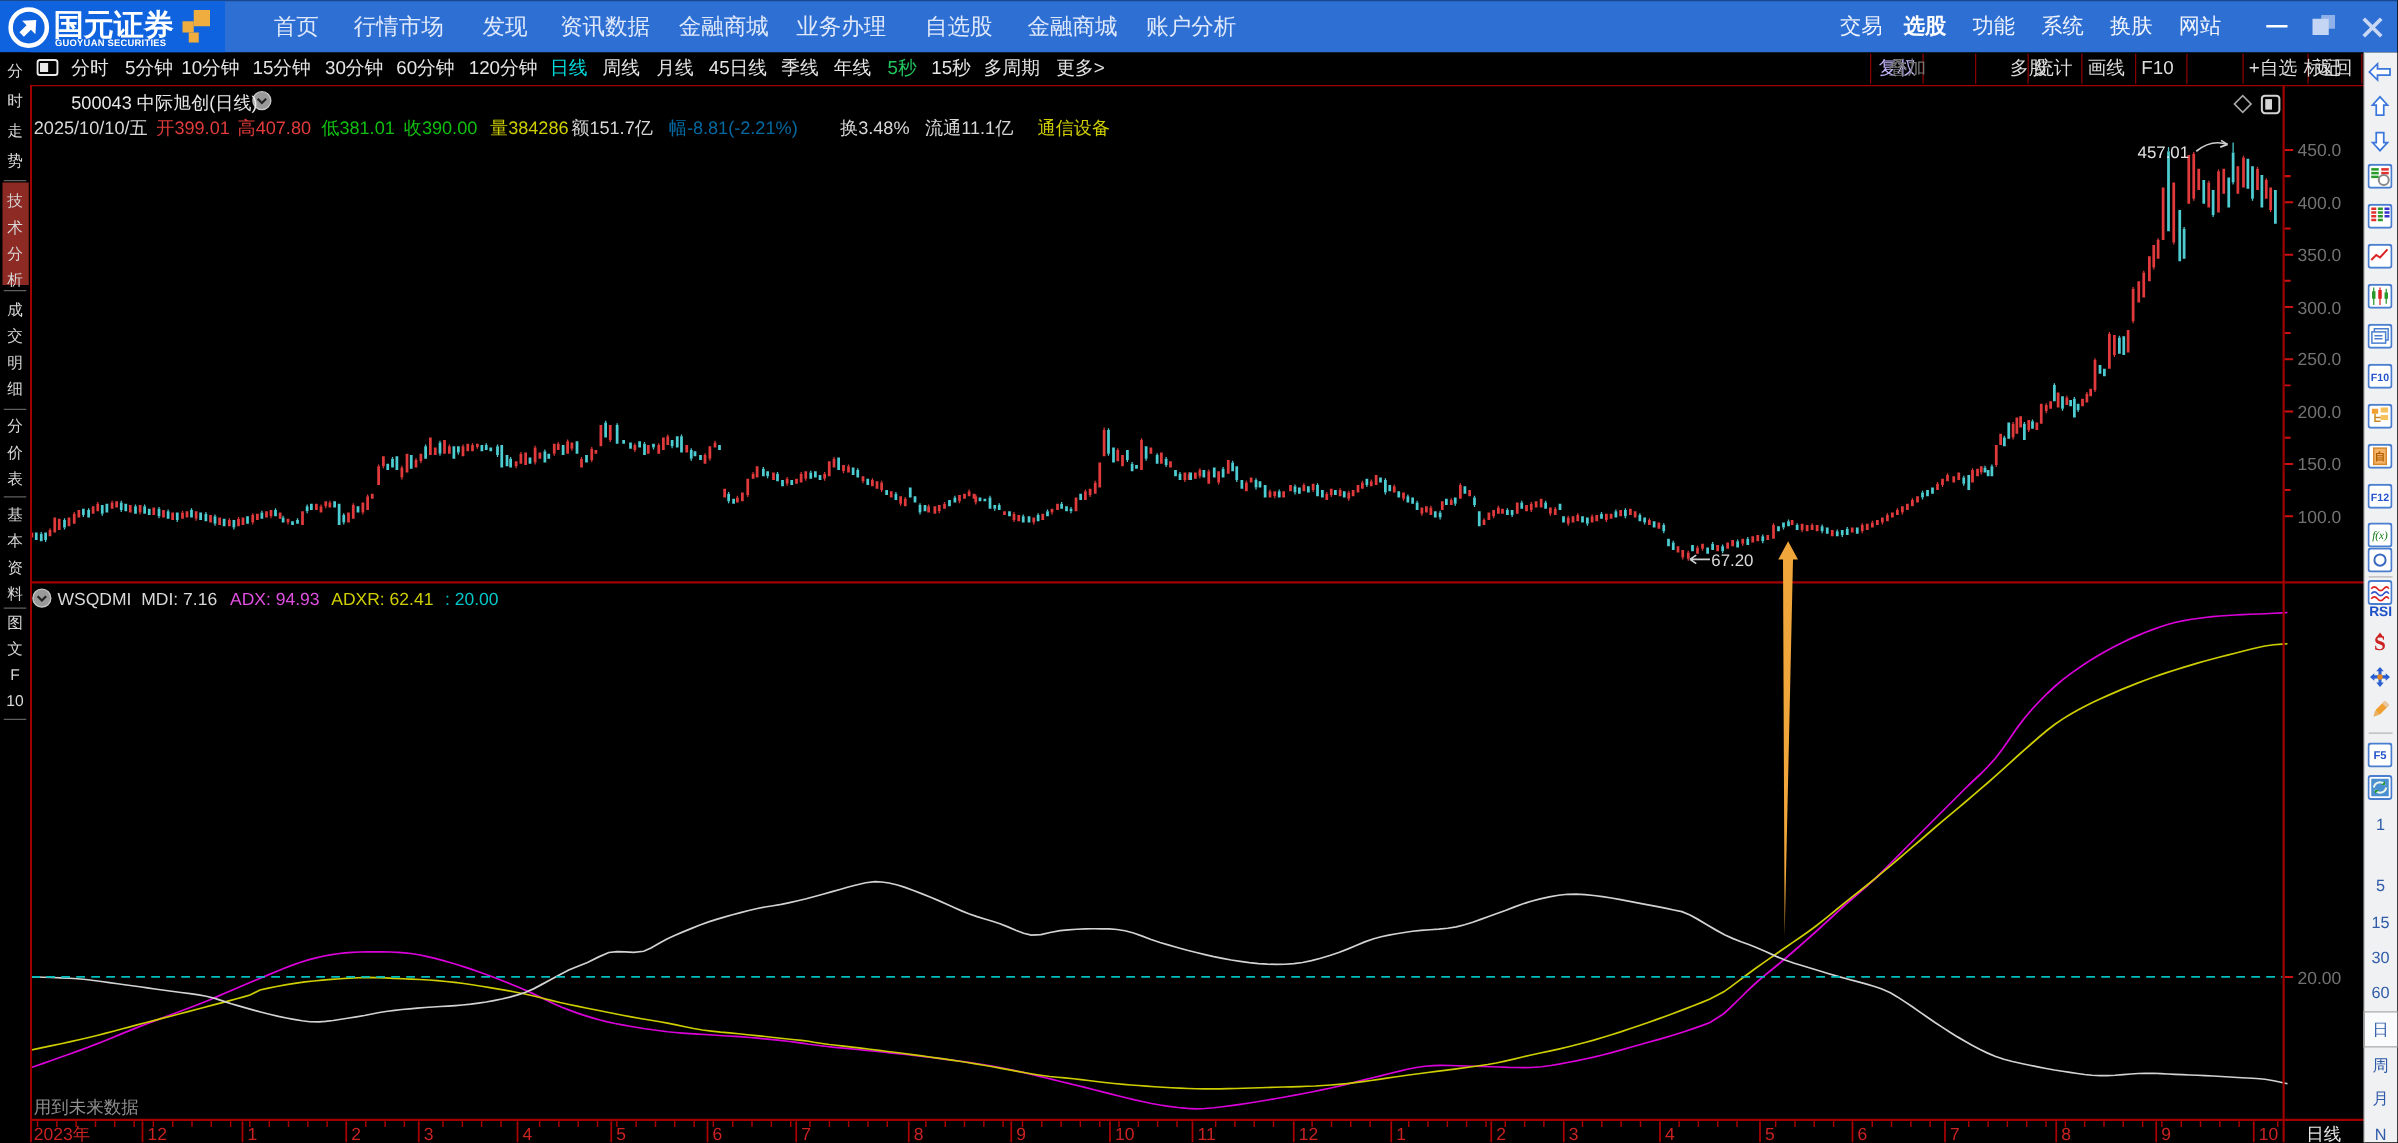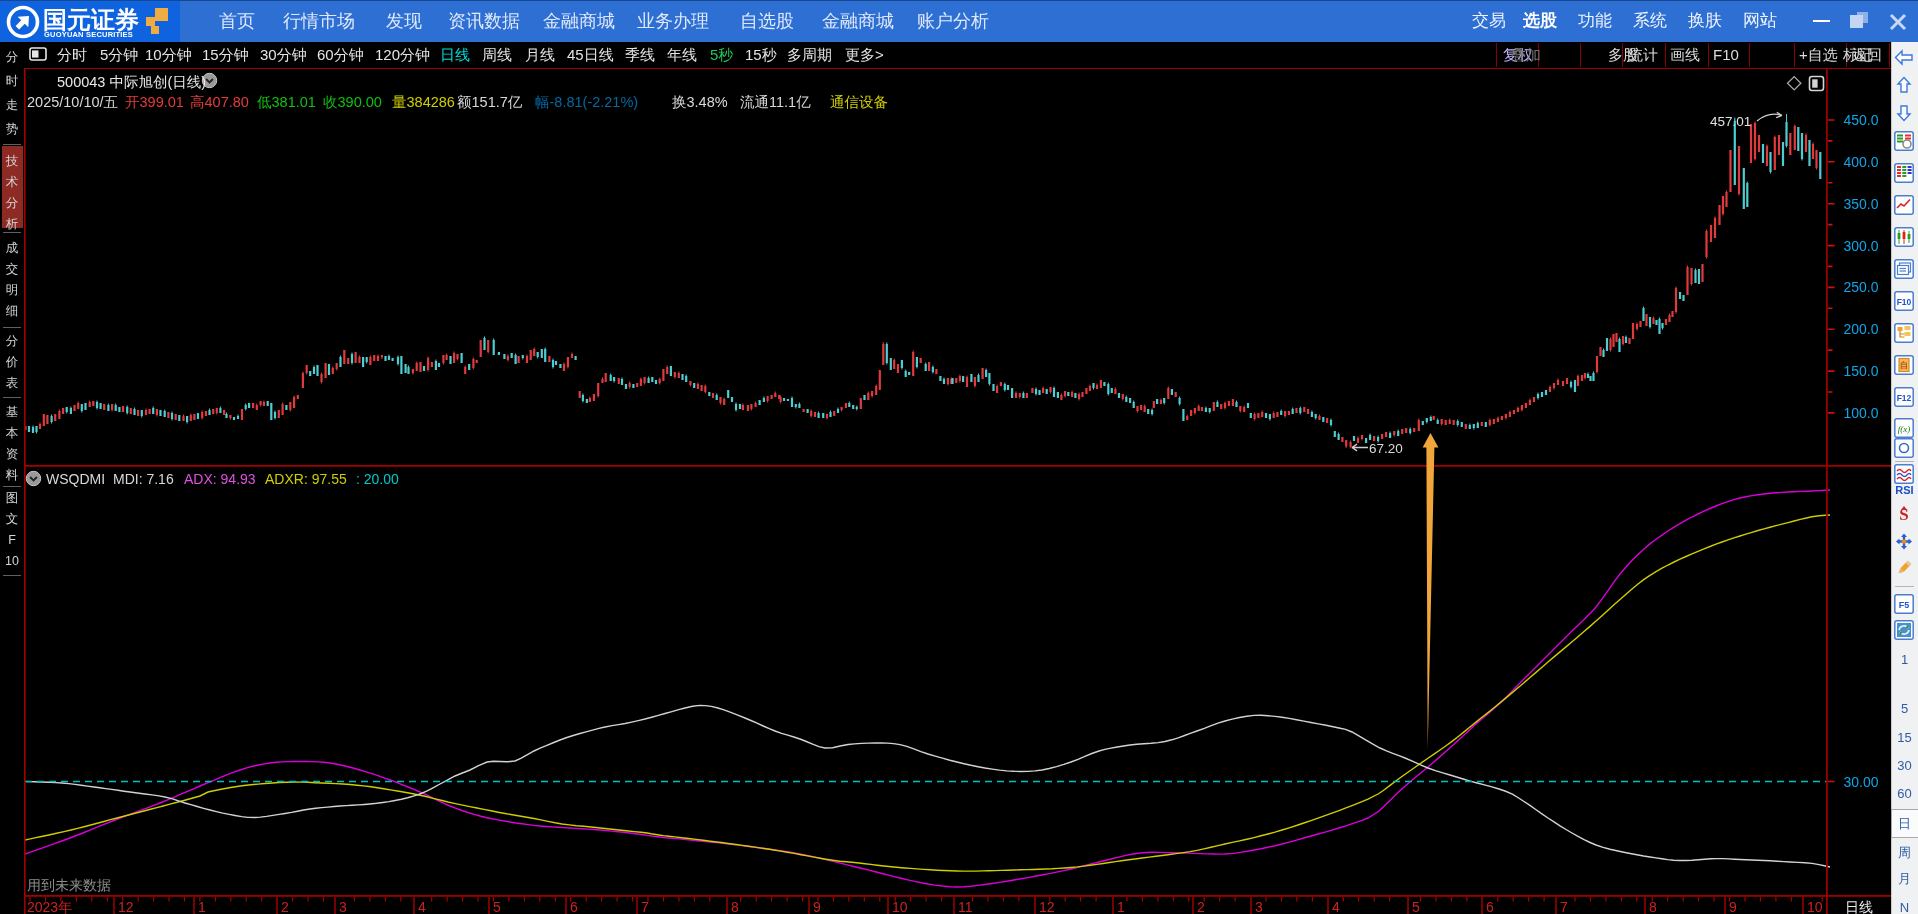--- a/index.html
+++ b/index.html
@@ -10,21 +10,21 @@
 .mn{position:absolute;top:0;height:42px;line-height:42px;color:#dfe9fb;font-size:18px}
 .mnr{position:absolute;top:0;height:42px;line-height:42px;color:#eef3fd;font-size:17px}
 #toolbar{position:absolute;left:0;top:42px;width:1891px;height:25.5px;background:#000}
 .tb{position:absolute;top:46px;height:18px;line-height:18px;color:#e4e4e4;font-size:15px}
 #leftbar{position:absolute;left:0;top:42px;width:24px;height:872px;background:#000}
 .vt{position:absolute;left:0;width:24px;color:#d6d6d6;font-size:12.5px;line-height:21px;text-align:center}
 .vsep{position:absolute;left:3px;width:18px;height:1px;background:#606060}
 #rightbar{position:absolute;left:1891px;top:42px;width:27px;height:872px;background:#f0f1f3;border-left:1px solid #c9c9c9}
 .ric{position:absolute;left:1894px;width:20px;height:20px}
 .rtx{position:absolute;left:1891px;width:27px;text-align:center;color:#2f5ba8;font-size:13px}
-.plabel{position:absolute;width:46px;text-align:center;color:#0ea5e9;font-size:14px}
+.plabel{position:absolute;width:46px;text-align:left;color:#737373;font-size:14px}
 .mlabel{position:absolute;color:#cc2222;font-size:14px;top:899px}
 .info{position:absolute;top:93px;font-size:14.5px}
 
 </style></head><body>
 <svg width="1918" height="914" viewBox="0 0 1918 914" style="position:absolute;left:0;top:0">
 <path d="M40.0 422.5V424.0M59.4 409.5V411.0M78.2 401.5V403.0M89.7 400.5V402.0M112.1 410.0V411.5M146.0 408.5V410.0M156.9 415.0V416.5M183.5 414.5V416.0M190.8 413.5V415.0M202.2 410.5V412.0M202.2 418.0V419.5M216.8 413.0V414.5M230.4 418.0V419.5M256.8 403.5V405.0M260.6 405.0V406.5M263.9 400.5V402.0M282.6 402.5V404.0M290.3 410.0V411.5M294.1 395.5V397.0M302.9 371.5V373.0M306.7 373.0V374.5M321.5 372.5V374.0M321.5 382.0V383.5M332.8 366.5V368.0M336.7 369.0V370.5M359.5 355.5V357.0M370.4 355.5V357.0M378.0 354.5V356.0M381.9 357.5V359.0M412.9 373.0V374.5M416.7 361.5V363.0M428.1 356.5V358.0M428.1 370.0V371.5M443.4 363.0V364.5M446.6 353.5V355.0M454.1 351.5V353.0M457.5 359.0V360.5M465.2 365.5V367.0M473.4 357.5V359.0M473.4 368.0V369.5M488.2 352.0V353.5M507.9 354.5V356.0M507.9 360.0V361.5M527.0 354.5V356.0M534.2 347.5V349.0M564.0 362.5V364.0M567.9 367.0V368.5M572.0 352.5V354.0M589.9 396.5V398.0M598.2 396.0V397.5M602.5 377.5V379.0M629.7 381.5V383.0M629.7 387.0V388.5M640.9 377.5V379.0M644.6 383.0V384.5M659.7 377.5V379.0M659.7 383.0V384.5M667.2 365.5V367.0M674.8 377.0V378.5M678.8 371.5V373.0M690.4 385.0V386.5M697.9 382.5V384.0M705.3 384.5V386.0M705.3 392.0V393.5M720.5 403.0V404.5M724.2 397.5V399.0M742.9 403.5V405.0M751.4 409.0V410.5M755.6 401.5V403.0M767.6 401.0V402.5M775.3 391.5V393.0M780.6 395.5V397.0M780.6 402.0V403.5M811.2 409.5V411.0M811.2 416.0V417.5M827.0 418.0V419.5M841.6 410.0V411.5M868.3 391.5V393.0M872.1 396.0V397.5M876.2 384.5V386.0M894.2 358.5V360.0M913.2 350.5V352.0M947.9 384.0V385.5M951.3 377.5V379.0M959.9 374.5V376.0M959.9 381.0V382.5M967.0 375.5V377.0M974.9 386.0V387.5M997.1 384.5V386.0M1016.0 391.5V393.0M1019.8 397.0V398.5M1043.1 386.5V388.0M1050.5 392.0V393.5M1061.4 393.5V395.0M1065.0 396.0V397.5M1072.1 390.5V392.0M1079.0 392.5V394.0M1079.0 399.0V400.5M1089.9 384.5V386.0M1097.0 383.5V385.0M1115.4 387.5V389.0M1122.8 399.0V400.5M1137.5 411.0V412.5M1144.7 404.5V406.0M1161.0 398.5V400.0M1168.3 386.5V388.0M1187.2 414.5V416.0M1194.9 413.0V414.5M1198.7 404.5V406.0M1225.0 401.5V403.0M1225.0 408.0V409.5M1240.3 411.0V412.5M1244.2 405.5V407.0M1254.6 412.5V414.0M1254.6 419.0V420.5M1262.2 410.5V412.0M1273.7 411.5V413.0M1285.1 416.0V417.5M1319.5 414.5V416.0M1346.2 446.0V447.5M1350.6 440.5V442.0M1358.0 436.5V438.0M1362.0 439.0V440.5M1394.2 435.0V436.5M1418.8 418.5V420.0M1441.7 424.0V425.5M1449.7 418.5V420.0M1489.8 418.5V420.0M1489.8 425.0V426.5M1497.9 416.5V418.0M1505.9 418.0V419.5M1509.9 410.5V412.0M1517.9 406.5V408.0M1521.9 410.0V411.5M1529.9 398.5V400.0M1550.0 385.5V387.0M1554.0 388.0V389.5M1558.0 378.5V380.0M1578.0 374.5V376.0M1585.0 378.0V379.5M1597.0 372.0V373.5M1610.5 337.5V339.0M1610.5 350.0V351.5M1623.0 344.0V345.5M1637.0 322.5V324.0M1637.0 329.0V330.5M1653.5 316.5V318.0M1669.5 313.5V315.0M1676.0 286.5V288.0M1676.0 312.0V313.5M1687.5 265.5V267.0M1691.5 284.0V285.5M1706.5 229.5V231.0M1706.5 257.0V258.5M1715.0 216.5V218.0M1723.0 214.0V215.5M1726.5 190.5V192.0M1739.0 194.0V195.5M1755.0 121.5V123.0M1755.0 159.0V160.5M1767.0 144.5V146.0M1774.8 135.5V137.0M1794.8 124.5V126.0M1806.0 133.5V135.0M1813.0 142.5V144.0M1816.5 168.0V169.5M883.3 342V344M1346.2 446V447.6M1350.6 447V448.5" stroke="#e03a3c" stroke-width="1"></path>
 <path d="M33.0 425.5V427.0M36.5 432.0V433.5M51.6 414.5V416.0M51.6 422.0V423.5M66.7 412.0V413.5M70.9 406.5V408.0M81.8 411.0V412.5M97.0 400.5V402.0M97.0 408.0V409.5M108.4 403.5V405.0M115.7 403.5V405.0M127.2 405.5V407.0M127.2 413.0V414.5M134.5 407.5V409.0M141.8 416.0V417.5M153.2 406.5V408.0M164.7 409.5V411.0M172.0 411.5V413.0M172.0 419.0V420.5M187.1 422.0V423.5M209.5 408.5V410.0M220.4 406.5V408.0M226.5 412.5V414.0M238.0 414.5V416.0M245.7 403.5V405.0M245.7 409.0V410.5M275.0 410.5V412.0M275.0 418.0V419.5M314.0 365.5V367.0M340.5 355.5V357.0M352.0 352.5V354.0M352.0 363.0V364.5M366.7 362.0V363.5M389.0 354.5V356.0M398.0 355.5V357.0M398.0 364.0V365.5M408.5 365.5V367.0M435.9 359.5V361.0M484.5 336.5V338.0M493.7 338.5V340.0M515.6 353.5V355.0M522.8 358.0V359.5M537.7 357.0V358.5M545.2 347.5V349.0M553.0 358.5V360.0M553.0 367.0V368.5M582.9 393.5V395.0M582.9 401.0V402.5M610.7 373.5V375.0M614.1 381.0V382.5M622.0 377.5V379.0M648.6 376.5V378.0M686.2 374.5V376.0M716.7 393.5V395.0M736.0 402.5V404.0M736.0 410.0V411.5M763.9 396.5V398.0M792.0 396.5V398.0M795.8 407.0V408.5M799.4 402.5V404.0M818.6 411.5V413.0M830.5 410.5V412.0M838.0 407.5V409.0M849.3 401.5V403.0M856.8 405.5V407.0M856.8 409.0V410.5M886.8 342.5V344.0M886.8 363.0V364.5M901.9 368.0V369.5M905.7 369.5V371.0M916.9 367.0V368.5M925.7 362.5V364.0M932.9 365.5V367.0M932.9 372.0V373.5M944.0 377.5V379.0M978.5 373.5V375.0M986.1 368.5V370.0M989.4 384.0V385.5M1004.8 382.5V384.0M1004.8 390.0V391.5M1023.4 391.5V393.0M1036.0 387.5V389.0M1036.0 394.0V395.5M1054.0 386.5V388.0M1093.5 388.0V389.5M1108.3 382.5V384.0M1108.3 394.0V395.5M1126.3 395.5V397.0M1133.7 400.5V402.0M1152.1 408.5V410.0M1152.1 414.0V415.5M1164.2 403.0V404.5M1179.6 396.5V398.0M1179.6 404.0V405.5M1205.9 406.5V408.0M1209.7 412.0V413.5M1217.4 400.5V402.0M1236.5 400.5V402.0M1269.9 419.0V420.5M1281.2 409.5V411.0M1292.7 407.5V409.0M1300.3 406.5V408.0M1300.3 413.0V414.5M1311.9 410.5V412.0M1315.7 418.0V419.5M1331.0 418.5V420.0M1331.0 425.0V426.5M1338.6 432.5V434.0M1370.1 433.5V435.0M1378.1 435.5V437.0M1378.1 441.0V442.5M1390.1 431.5V433.0M1398.2 429.5V431.0M1410.2 427.5V429.0M1410.2 433.0V434.5M1426.8 422.0V423.5M1430.8 415.5V417.0M1437.7 418.5V420.0M1457.7 419.5V421.0M1457.7 425.0V426.5M1469.8 423.5V425.0M1473.8 428.0V429.5M1477.8 421.5V423.0M1538.0 392.5V394.0M1538.0 398.0V399.5M1571.0 380.5V382.0M1571.0 387.0V388.5M1588.0 372.5V374.0M1593.5 371.5V373.0M1603.5 348.5V350.0M1619.5 337.5V339.0M1626.0 335.5V337.0M1643.5 306.5V308.0M1650.0 327.0V328.5M1659.5 317.5V319.0M1662.5 328.0V329.5M1695.5 268.5V270.0M1734.8 119.5V121.0M1747.3 181.5V183.0M1770.5 172.0V173.5M1786.5 120.5V122.0M1786.5 146.0V147.5M1802.0 159.0V160.5M1786.5 114V122M1734.8 117.5V121" stroke="#4dcdd1" stroke-width="1"></path>
 <path d="M25.5 426.0V430.0M40.0 424.0V429.0M43.8 414.0V426.0M47.4 415.0V424.0M55.2 414.0V421.0M59.4 411.0V419.0M63.1 408.0V414.0M74.5 405.0V411.0M78.2 403.0V409.0M89.7 402.0V407.0M93.3 401.0V406.0M104.2 404.0V410.0M112.1 404.0V410.0M123.0 406.0V412.0M130.8 408.0V414.0M138.1 410.0V416.0M146.0 410.0V415.0M149.6 409.0V414.0M156.9 409.0V415.0M168.4 412.0V418.0M175.7 414.0V420.0M183.5 416.0V421.0M190.8 415.0V421.0M194.4 414.0V420.0M202.2 412.0V418.0M205.9 411.0V416.0M213.2 409.0V414.0M216.8 408.0V413.0M224.1 410.0V415.0M230.4 415.0V418.0M242.0 409.0V420.0M253.1 403.0V408.0M256.8 405.0V410.0M260.6 401.0V405.0M263.9 402.0V406.0M278.8 410.0V418.0M282.6 404.0V415.0M290.3 402.0V410.0M294.1 397.0V408.0M297.8 395.0V399.0M302.9 373.0V388.0M306.7 365.0V373.0M321.5 374.0V382.0M325.6 363.0V378.0M332.8 368.0V374.0M336.7 363.0V369.0M344.3 350.0V364.0M348.2 358.0V364.0M355.6 352.0V363.0M359.5 357.0V363.0M370.4 357.0V365.0M374.2 355.0V361.0M378.0 356.0V361.0M381.9 355.0V357.5M412.9 369.0V373.0M416.7 363.0V371.0M420.5 362.0V372.0M428.1 358.0V370.0M431.9 362.0V367.0M443.4 355.0V363.0M446.6 355.0V360.0M454.1 353.0V363.0M457.5 354.0V359.0M465.2 367.0V374.0M473.4 359.0V368.0M476.7 360.0V363.0M480.7 340.0V357.0M488.2 340.0V352.0M507.9 356.0V360.0M518.6 356.0V363.0M527.0 356.0V363.0M530.7 350.0V360.0M534.2 349.0V356.0M549.4 356.0V362.0M564.0 364.0V371.0M567.9 357.0V367.0M572.0 354.0V358.0M579.7 391.0V398.0M589.9 398.0V402.0M593.9 394.0V401.0M598.2 383.0V396.0M602.5 379.0V383.0M605.7 373.0V382.0M618.8 378.0V384.0M629.7 383.0V387.0M637.2 383.0V387.0M640.9 379.0V386.0M644.6 377.0V383.0M659.7 379.0V383.0M663.4 369.0V381.0M667.2 367.0V374.0M674.8 372.0V377.0M678.8 373.0V378.0M690.4 381.0V385.0M697.9 384.0V389.0M701.6 385.0V391.0M705.3 386.0V392.0M713.0 393.0V398.0M720.5 397.0V403.0M724.2 399.0V405.0M742.9 405.0V410.0M747.9 405.0V411.0M751.4 404.0V409.0M755.6 403.0V407.0M767.6 396.0V401.0M771.6 395.0V399.0M775.3 393.0V397.0M779.2 395.0V399.0M780.6 397.0V402.0M803.6 409.0V412.0M811.2 411.0V416.0M815.0 412.0V417.0M827.0 414.0V418.0M834.2 411.0V416.0M841.6 407.0V410.0M846.0 403.0V408.0M860.8 398.0V409.0M868.3 393.0V400.0M872.1 391.0V396.0M876.2 386.0V395.0M879.8 370.0V390.0M883.3 344.0V365.0M894.2 360.0V369.0M898.0 364.0V373.0M913.2 352.0V376.0M920.7 358.0V363.0M929.1 362.0V371.0M936.4 369.0V374.0M947.9 378.0V384.0M951.3 379.0V384.0M956.3 378.0V383.0M959.9 376.0V381.0M967.0 377.0V387.0M974.9 377.0V386.0M982.6 368.0V379.0M997.1 386.0V393.0M1000.9 382.0V386.0M1016.0 393.0V398.0M1019.8 393.0V397.0M1026.9 393.0V398.0M1032.4 388.0V393.0M1043.1 388.0V393.0M1050.5 387.0V392.0M1061.4 395.0V400.0M1065.0 391.0V396.0M1072.1 392.0V397.0M1079.0 394.0V399.0M1082.5 392.0V397.0M1086.4 388.0V394.0M1089.9 386.0V391.0M1097.0 385.0V389.0M1100.9 380.0V388.0M1115.4 389.0V394.0M1122.8 394.0V399.0M1137.5 406.0V411.0M1141.1 405.0V410.0M1144.7 406.0V412.0M1153.8 401.0V408.0M1161.0 400.0V404.0M1168.3 388.0V399.0M1175.7 392.0V397.0M1187.2 416.0V420.0M1191.1 410.0V416.0M1194.9 408.0V413.0M1198.7 406.0V411.0M1202.0 407.0V411.0M1213.8 402.0V411.0M1221.2 404.0V409.0M1225.0 403.0V408.0M1228.9 401.0V406.0M1232.9 399.0V406.0M1240.3 406.0V411.0M1244.2 407.0V412.0M1254.6 414.0V419.0M1258.4 413.0V418.0M1262.2 412.0V417.0M1273.7 413.0V418.0M1277.4 412.0V417.0M1285.1 411.0V416.0M1288.9 411.0V415.0M1296.5 408.0V413.0M1304.3 407.0V412.0M1308.1 409.0V414.0M1319.5 416.0V420.0M1327.1 418.0V423.0M1342.4 437.0V442.0M1346.2 440.0V446.0M1350.6 442.0V447.0M1358.0 438.0V443.0M1362.0 435.0V439.0M1374.1 436.0V441.0M1382.1 434.0V439.0M1386.1 432.0V437.0M1394.2 431.0V435.0M1402.2 429.0V434.0M1406.2 428.0V433.0M1414.2 428.0V432.0M1418.8 420.0V431.0M1433.7 416.0V420.0M1441.7 419.0V424.0M1445.7 420.0V425.0M1449.7 420.0V424.0M1453.7 420.0V425.0M1465.8 424.0V429.0M1481.8 422.0V426.0M1489.8 420.0V425.0M1493.8 419.0V424.0M1497.9 418.0V422.0M1501.9 416.0V420.0M1505.9 414.0V418.0M1509.9 412.0V417.0M1513.9 410.0V414.0M1517.9 408.0V412.0M1521.9 405.0V410.0M1525.9 403.0V408.0M1529.9 400.0V405.0M1534.0 397.0V402.0M1550.0 387.0V392.0M1554.0 383.0V388.0M1558.0 380.0V385.0M1563.0 381.0V386.0M1567.0 378.0V384.0M1578.0 376.0V386.0M1582.0 375.0V381.0M1585.0 373.0V378.0M1597.0 356.0V372.0M1600.5 347.0V356.0M1610.5 339.0V350.0M1613.5 334.0V347.0M1616.5 333.0V342.0M1623.0 336.0V344.0M1629.5 338.0V344.0M1633.0 323.0V339.0M1637.0 324.0V329.0M1640.5 321.0V327.0M1646.5 314.0V326.0M1653.5 318.0V324.0M1666.0 319.0V325.0M1669.5 315.0V322.0M1672.5 311.0V317.0M1676.0 288.0V312.0M1687.5 267.0V295.0M1691.5 268.0V284.0M1702.5 264.0V282.0M1706.5 231.0V257.0M1711.0 225.0V242.0M1715.0 218.0V238.0M1719.5 205.0V225.0M1723.0 196.0V214.0M1726.5 192.0V207.0M1730.5 150.0V192.0M1739.0 146.0V194.0M1751.0 124.0V163.0M1755.0 123.0V159.0M1759.0 135.0V152.0M1767.0 146.0V166.0M1774.8 137.0V170.0M1779.0 135.0V155.0M1790.3 133.0V155.0M1794.8 126.0V150.0M1806.0 135.0V152.0M1813.0 144.0V159.0M1816.5 150.0V168.0" stroke="#e03a3c" stroke-width="2.2"></path>
 <path d="M29.0 426.0V432.0M33.0 427.0V433.0M36.5 426.0V432.0M51.6 416.0V422.0M66.7 407.0V412.0M70.9 408.0V414.0M81.8 404.0V411.0M85.5 403.0V410.0M97.0 402.0V408.0M100.6 403.0V409.0M108.4 405.0V411.0M115.7 405.0V411.0M119.4 407.0V412.0M127.2 407.0V413.0M134.5 409.0V415.0M141.8 410.0V416.0M153.2 408.0V414.0M160.5 410.0V416.0M164.7 411.0V417.0M172.0 413.0V419.0M179.3 415.0V421.0M187.1 416.0V422.0M198.0 413.0V419.0M209.5 410.0V415.0M220.4 408.0V413.0M226.5 414.0V418.0M234.0 417.0V420.0M238.0 416.0V419.0M245.7 405.0V409.0M249.1 403.0V408.0M267.7 401.0V406.0M271.3 403.0V420.0M275.0 412.0V418.0M286.4 405.0V410.0M310.2 371.0V376.0M314.0 367.0V374.0M317.5 365.0V376.0M329.0 364.0V375.0M340.5 357.0V367.0M352.0 354.0V363.0M363.1 357.0V367.0M366.7 357.0V362.0M385.5 356.0V361.0M389.0 356.0V360.0M392.6 358.0V361.0M398.0 357.0V364.0M401.4 356.0V374.0M405.6 364.0V373.0M408.5 367.0V374.0M424.0 366.0V371.0M435.9 361.0V370.0M439.0 363.0V367.0M450.5 356.0V364.0M461.6 353.0V363.0M469.2 364.0V370.0M484.5 338.0V350.0M493.7 340.0V355.0M498.9 352.0V355.0M504.4 354.0V359.0M511.7 353.0V358.0M515.6 355.0V364.0M522.8 355.0V358.0M537.7 352.0V357.0M541.8 349.0V358.0M545.2 349.0V362.0M553.0 360.0V367.0M556.0 361.0V365.0M560.4 364.0V368.0M575.6 356.0V360.0M582.9 395.0V401.0M586.9 399.0V403.0M610.7 375.0V381.0M614.1 377.0V381.0M622.0 379.0V385.0M626.0 384.0V389.0M633.4 384.0V388.0M648.6 378.0V383.0M652.3 377.0V382.0M656.0 380.0V384.0M670.9 366.0V376.0M682.5 374.0V380.0M686.2 376.0V382.0M694.2 383.0V388.0M709.3 392.0V396.0M716.7 395.0V400.0M728.2 390.0V398.0M732.0 397.0V402.0M736.0 404.0V410.0M740.0 404.0V409.0M759.6 400.0V405.0M763.9 398.0V402.0M784.0 398.0V401.0M787.9 399.0V401.0M792.0 398.0V407.0M795.8 404.0V407.0M799.4 404.0V408.0M807.6 409.0V413.0M818.6 413.0V418.0M823.2 413.0V418.0M830.5 412.0V417.0M838.0 409.0V413.0M849.3 403.0V407.0M853.2 405.0V409.0M856.8 407.0V409.0M864.5 395.0V400.0M886.8 344.0V363.0M890.8 358.0V370.0M901.9 360.0V368.0M905.7 371.0V377.0M909.2 372.0V375.0M916.9 357.0V367.0M925.7 364.0V371.0M932.9 367.0V372.0M940.4 376.0V381.0M944.0 379.0V384.0M952.5 378.0V384.0M963.1 376.0V382.0M971.4 374.0V382.0M978.5 375.0V382.0M986.1 370.0V377.0M989.4 373.0V384.0M993.5 384.0V391.0M1004.8 384.0V390.0M1008.0 385.0V390.0M1012.1 388.0V398.0M1023.4 393.0V398.0M1036.0 389.0V394.0M1039.5 390.0V395.0M1046.7 389.0V394.0M1054.0 388.0V397.0M1057.9 392.0V398.0M1068.3 392.0V396.0M1075.4 393.0V398.0M1093.5 383.0V388.0M1104.4 382.0V386.0M1108.3 384.0V394.0M1111.8 388.0V393.0M1119.0 393.0V398.0M1126.3 397.0V402.0M1130.1 398.0V403.0M1133.7 402.0V408.0M1148.2 409.0V414.0M1152.1 410.0V414.0M1157.1 399.0V404.0M1164.2 398.0V403.0M1171.9 389.0V395.0M1179.6 398.0V404.0M1183.4 409.0V421.0M1205.9 408.0V412.0M1209.7 408.0V412.0M1217.4 402.0V407.0M1236.5 402.0V407.0M1248.0 403.0V408.0M1250.8 413.0V418.0M1266.0 413.0V418.0M1269.9 414.0V419.0M1281.2 411.0V415.0M1292.7 409.0V414.0M1300.3 408.0V413.0M1311.9 412.0V417.0M1315.7 414.0V418.0M1323.3 417.0V422.0M1331.0 420.0V425.0M1334.8 431.0V437.0M1338.6 434.0V440.0M1354.0 436.0V441.0M1366.1 438.0V443.0M1370.1 435.0V440.0M1378.1 437.0V441.0M1390.1 433.0V438.0M1398.2 431.0V436.0M1410.2 429.0V433.0M1422.8 421.0V425.0M1426.8 418.0V422.0M1430.8 417.0V421.0M1437.7 420.0V424.0M1457.7 421.0V425.0M1461.8 422.0V427.0M1469.8 425.0V429.0M1473.8 424.0V428.0M1477.8 423.0V428.0M1485.8 422.0V427.0M1538.0 394.0V398.0M1542.0 392.0V397.0M1546.0 390.0V395.0M1571.0 382.0V387.0M1575.0 380.0V392.0M1588.0 374.0V378.0M1590.5 376.0V381.0M1593.5 373.0V381.0M1603.5 350.0V357.0M1607.0 338.0V351.0M1619.5 339.0V352.0M1626.0 337.0V343.0M1643.5 308.0V321.0M1650.0 317.0V327.0M1656.5 320.0V325.0M1659.5 319.0V334.0M1662.5 323.0V328.0M1680.0 292.0V299.0M1683.5 295.0V301.0M1695.5 270.0V283.0M1699.0 269.0V284.0M1734.8 121.0V185.0M1743.8 168.0V209.0M1747.3 183.0V207.0M1763.0 144.0V163.0M1770.5 152.0V172.0M1783.0 142.0V166.0M1786.5 122.0V146.0M1798.3 127.0V151.0M1802.0 133.0V159.0M1809.5 140.0V166.0M1820.3 152.0V179.0" stroke="#4dcdd1" stroke-width="2.2"></path>
 <polyline points="25.0,854.0 29.1,852.6 34.6,850.7 41.1,848.4 48.4,845.8 55.8,843.2 63.2,840.5 70.0,838.0 76.4,835.5 82.9,833.0 89.3,830.4 95.7,827.7 102.1,825.1 108.6,822.5 115.0,820.0 121.5,817.5 128.0,815.1 134.5,812.6 141.1,810.2 147.5,807.8 153.8,805.4 160.0,803.0 167.0,800.2 173.7,797.3 180.3,794.4 186.9,791.6 193.4,788.8 200.0,786.0 206.8,783.2 213.7,780.3 220.6,777.4 227.4,774.6 233.9,772.1 240.0,770.0 246.6,767.9 252.7,766.3 258.5,765.0 264.2,763.9 270.0,763.0 276.0,762.3 282.0,761.9 288.0,761.6 294.0,761.5 300.0,761.5 306.0,761.5 312.0,761.6 318.0,761.9 324.0,762.3 330.0,763.0 336.0,764.0 342.0,765.3 348.0,766.7 354.0,768.3 360.0,770.0 366.0,771.8 372.0,773.7 378.0,775.7 384.0,777.8 390.0,780.0 396.0,782.2 402.0,784.6 408.0,787.0 414.0,789.4 420.0,792.0 426.0,794.7 432.0,797.6 438.0,800.6 444.0,803.4 450.0,806.0 456.0,808.3 462.0,810.5 468.0,812.5 474.0,814.3 480.0,816.0 486.0,817.5 492.0,818.8 498.0,819.9 504.0,821.0 510.0,822.0 516.0,823.0 522.0,823.8 528.0,824.6 534.0,825.4 540.0,826.0 546.0,826.5 552.0,826.9 558.0,827.3 564.0,827.6 570.0,828.0 576.0,828.4 582.0,828.8 588.0,829.1 594.0,829.5 600.0,830.0 606.0,830.5 612.0,831.1 618.0,831.7 624.0,832.3 630.0,833.0 635.8,833.7 641.5,834.5 647.3,835.4 653.4,836.2 660.0,837.0 666.0,837.7 672.4,838.3 679.1,838.9 685.9,839.6 692.9,840.3 700.0,841.0 706.1,841.6 712.2,842.3 718.4,842.9 724.8,843.6 731.3,844.3 738.0,845.1 745.0,846.0 750.6,846.7 756.5,847.5 762.4,848.2 768.5,849.0 774.7,849.9 780.9,850.8 787.2,851.8 793.6,852.8 800.0,854.0 805.9,855.2 812.0,856.5 818.3,857.9 824.6,859.4 830.9,860.9 837.2,862.4 843.3,863.9 849.2,865.4 854.8,866.7 860.0,868.0 868.0,869.9 875.3,871.8 882.0,873.5 888.3,875.1 894.3,876.6 900.0,878.0 907.8,879.9 914.7,881.4 921.2,882.8 928.0,884.0 935.2,885.1 942.5,886.0 949.8,886.7 957.0,887.0 964.0,886.8 971.0,886.2 978.0,885.4 985.0,884.5 992.2,883.5 999.5,882.4 1006.8,881.2 1014.0,880.0 1021.0,878.8 1028.0,877.6 1035.0,876.3 1042.0,875.0 1049.2,873.6 1056.5,872.1 1063.8,870.6 1071.0,869.0 1077.8,867.4 1084.2,865.7 1091.1,863.9 1099.0,862.0 1105.1,860.5 1111.7,858.8 1118.8,857.1 1125.9,855.4 1133.1,854.0 1140.0,853.0 1146.7,852.5 1153.2,852.3 1159.8,852.4 1166.3,852.6 1173.1,852.8 1180.0,853.0 1186.3,853.1 1193.0,853.4 1199.8,853.6 1206.6,853.9 1213.2,854.0 1219.4,854.1 1225.0,854.0 1233.4,853.4 1240.6,852.4 1247.2,851.3 1254.0,850.0 1261.0,848.7 1268.0,847.2 1275.0,845.7 1282.0,844.0 1289.2,842.1 1296.5,840.1 1303.8,838.0 1311.0,836.0 1318.0,834.0 1325.0,832.1 1332.0,830.1 1339.0,828.0 1346.6,825.6 1354.6,822.9 1362.0,820.3 1368.0,818.0 1379.0,811.0 1384.3,806.1 1390.7,799.8 1397.5,793.1 1404.0,787.0 1410.1,781.7 1416.1,776.8 1422.0,772.0 1428.0,767.0 1434.0,761.8 1440.0,756.6 1446.0,751.3 1452.0,746.0 1458.0,740.5 1464.0,735.0 1470.0,729.5 1476.0,724.0 1482.0,718.8 1488.0,713.6 1494.0,708.4 1500.0,703.0 1506.0,697.2 1512.0,691.2 1518.0,685.1 1524.0,679.0 1530.0,673.0 1536.0,667.0 1542.0,661.0 1548.0,655.0 1554.0,649.0 1560.0,643.0 1566.0,637.0 1572.0,631.0 1578.0,625.2 1584.0,619.6 1590.0,613.6 1596.0,607.0 1602.0,599.2 1608.0,590.6 1614.0,581.9 1620.0,574.0 1626.0,567.0 1632.0,560.6 1638.0,554.6 1644.0,549.0 1650.0,543.9 1656.0,539.3 1662.0,535.1 1668.0,531.0 1674.0,527.1 1680.0,523.6 1686.0,520.2 1692.0,517.0 1698.0,514.0 1704.0,511.1 1710.0,508.5 1716.0,506.0 1722.0,503.7 1728.0,501.6 1734.0,499.6 1740.0,498.0 1746.0,496.7 1752.0,495.6 1758.0,494.8 1764.0,494.0 1770.0,493.3 1776.0,492.8 1782.0,492.4 1788.0,492.0 1794.1,491.7 1800.4,491.4 1806.4,491.2 1812.0,491.0 1819.1,490.6 1825.6,490.3 1830.0,490.0" fill="none" stroke="#da00da" stroke-width="1.4"></polyline>
@@ -297,21 +297,21 @@
 <div class="info" style="left:740px;color:#d8d8d8">流通11.1亿</div>
 <div class="info" style="left:830px;color:#cfcf00">通信设备</div>
 <div class="plabel" style="left:1838px;top:112px">450.0</div>
 <div class="plabel" style="left:1838px;top:154px">400.0</div>
 <div class="plabel" style="left:1838px;top:196px">350.0</div>
 <div class="plabel" style="left:1838px;top:238px">300.0</div>
 <div class="plabel" style="left:1838px;top:279px">250.0</div>
 <div class="plabel" style="left:1838px;top:321px">200.0</div>
 <div class="plabel" style="left:1838px;top:363px">150.0</div>
 <div class="plabel" style="left:1838px;top:405px">100.0</div>
-<div class="plabel" style="left:1838px;top:773.5px">30.00</div>
+<div class="plabel" style="left:1838px;top:773.5px">20.00</div>
 <div class="mlabel" style="left:27px">2023年</div>
 <div class="mlabel" style="left:118px">12</div>
 <div class="mlabel" style="left:198px">1</div>
 <div class="mlabel" style="left:281px">2</div>
 <div class="mlabel" style="left:339px">3</div>
 <div class="mlabel" style="left:418px">4</div>
 <div class="mlabel" style="left:493px">5</div>
 <div class="mlabel" style="left:570px">6</div>
 <div class="mlabel" style="left:641px">7</div>
 <div class="mlabel" style="left:731px">8</div>
@@ -328,14 +328,14 @@
 <div class="mlabel" style="left:1560px">7</div>
 <div class="mlabel" style="left:1649px">8</div>
 <div class="mlabel" style="left:1729px">9</div>
 <div class="mlabel" style="left:1807px">10</div>
 <div class="ab" style="left:1845px;top:899px;color:#e8e8e8;font-size:14px">日线</div>
 <div class="ab" style="left:1710px;top:114px;color:#e2e2e2;font-size:13.5px">457.01</div>
 <div class="ab" style="left:1369px;top:441px;color:#d9d9d9;font-size:13.5px">67.20</div>
 <div class="ab" style="left:46px;top:471px;color:#d8d8d8;font-size:14px">WSQDMI</div>
 <div class="ab" style="left:113px;top:471px;color:#d8d8d8;font-size:14px">MDI: 7.16</div>
 <div class="ab" style="left:184px;top:471px;color:#e14fe1;font-size:14px">ADX: 94.93</div>
-<div class="ab" style="left:265px;top:471px;color:#cfcf00;font-size:14px">ADXR: 97.55</div>
+<div class="ab" style="left:265px;top:471px;color:#cfcf00;font-size:14px">ADXR: 62.41</div>
 <div class="ab" style="left:356px;top:471px;color:#00c8c8;font-size:14px">: 20.00</div>
 <div class="ab" style="left:27px;top:877px;color:#8f8f8f;font-size:14px">用到未来数据</div>
 </body></html>

